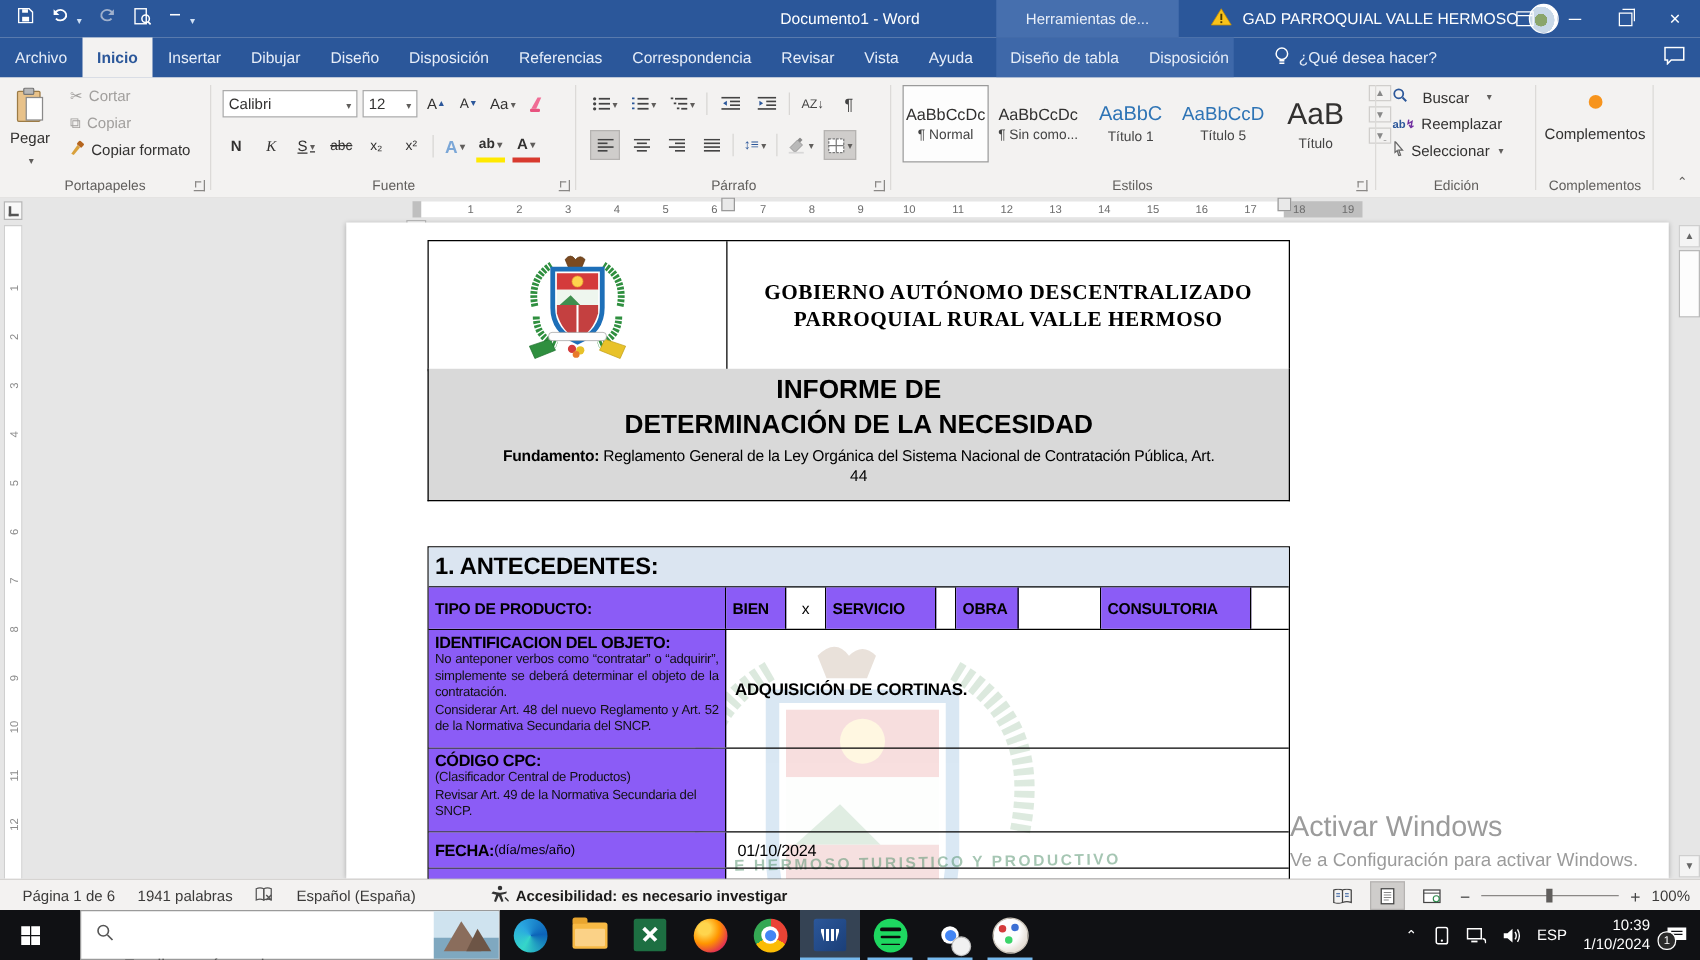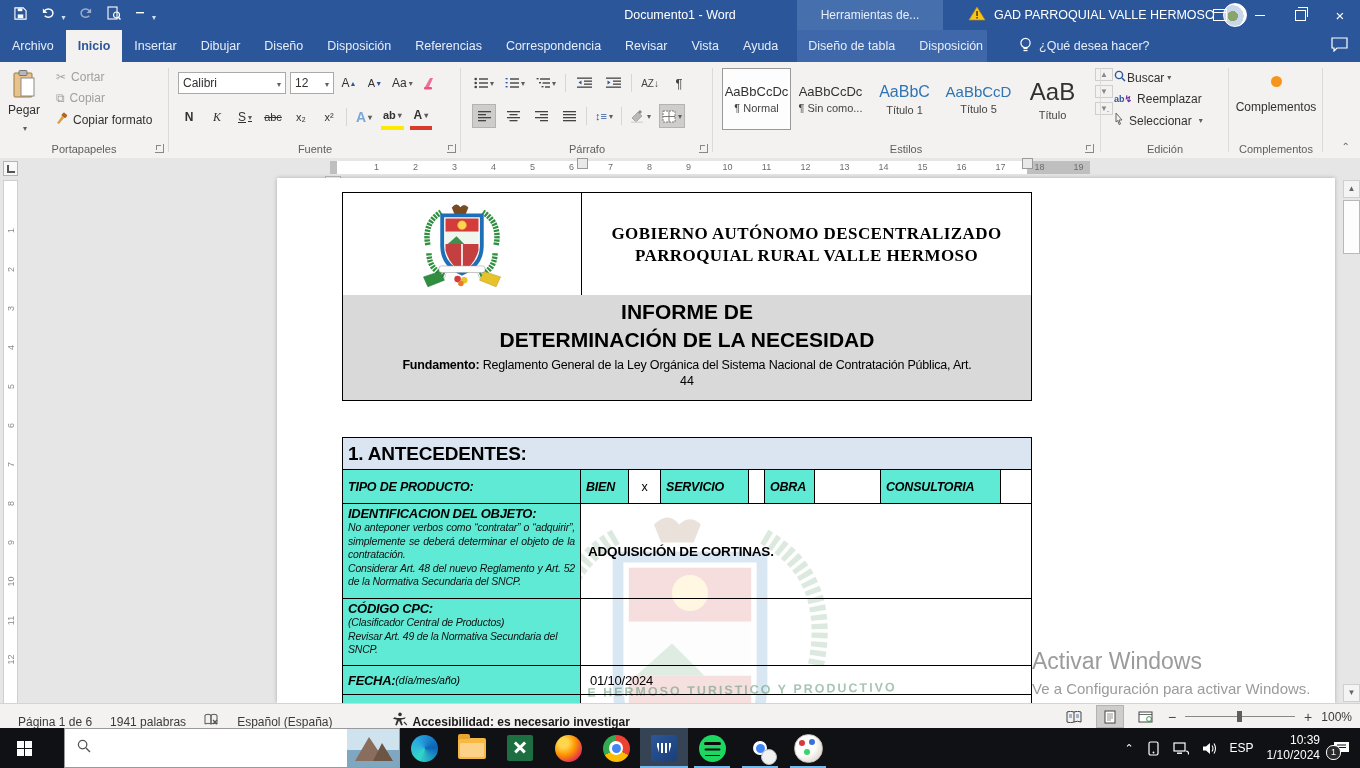--- a/index.html
+++ b/index.html
@@ -69,21 +69,21 @@
   #banner{position:absolute;left:65px;top:117px;width:688px;height:105px;background:#d9d9d9;border:1px solid #000;border-top:none;text-align:center;color:#000;}
   .banner-l1{font-size:21px;font-weight:bold;margin-top:5px;}
   .banner-l2{font-size:21px;font-weight:bold;margin-top:4px;}
   .fund{font-size:12.5px;margin-top:6px;letter-spacing:-.2px;}
   .fund b{font-weight:bold;}
   .fund44{font-size:12.5px;margin-top:2px;}
   #dtable{position:absolute;left:65px;top:259px;width:688px;border:1px solid #000;z-index:2;}
   .drow{display:flex;border-bottom:1px solid #000;box-sizing:border-box;}
   .dcell{box-sizing:border-box;border-right:1px solid #000;overflow:hidden;}
   .dcell:last-child{border-right:none;}
-  .fillblue{background:#5eead4;font-style:italic;}
+  .fillblue{background:#8b5cf6;}
   .r-ante{height:32px;background:#dbe5f1;align-items:center;}
   .ante-t{font-size:19px;font-weight:bold;padding-left:5px;letter-spacing:-.2px;}
   .r-tipo{height:34px;}
   .r-tipo .dcell{display:flex;align-items:center;font-size:12.5px;letter-spacing:-.2px;}
   .opt{font-weight:bold;padding-left:5px;}
   .val{justify-content:center;font-size:12px;}
   .r-ident{height:95px;}
   .r-cpc{height:67px;}
   .r-fecha{height:29px;}
   .r-part{height:8px;border-bottom:none;}
@@ -95,21 +95,21 @@
   .valnorm{font-size:13px;padding-left:9px;letter-spacing:-.2px;}
   .fech-hint{font-size:10.5px;font-weight:normal;}
   #watermark{position:absolute;left:233px;top:325px;width:360px;height:360px;opacity:.16;z-index:1;}
   #motto{position:absolute;left:300px;top:505px;width:330px;text-align:center;z-index:1;
     font-size:12.5px;font-weight:bold;letter-spacing:2px;color:#4f8f6a;opacity:.5;transform:rotate(-1deg);}
   #activation{position:absolute;left:1032px;top:490px;z-index:6;color:#9b9b9b;}
   #activation .a1{font-size:23px;}
   #activation .a2{font-size:15px;margin-top:5px;}
   
   #statusbar{position:absolute;left:0;top:703px;width:1360px;height:25px;background:#f3f2f1;border-top:1px solid #d6d4d2;
-    display:flex;align-items:flex-end;font-size:12px;color:#3b3a39;}
+    display:flex;align-items:center;font-size:12px;color:#3b3a39;}
   #statusbar .sp{margin-left:18px;white-space:nowrap;}
   .acc-strong{font-weight:bold;color:#1b1a19;}
   #sb-right{position:absolute;right:8px;top:0;height:25px;display:flex;align-items:center;gap:9px;}
   .viewbtn{width:26px;height:21px;display:flex;align-items:center;justify-content:center;}
   .zoom-track{width:110px;height:1px;background:#8a8886;position:relative;}
   .zoom-thumb{position:absolute;left:52px;top:-5px;width:5px;height:11px;background:#605e5c;}
   .zpm{font-size:14px;color:#444;}
   
   #taskbar{position:absolute;left:0;top:728px;width:1360px;height:40px;background:#101114;display:flex;align-items:center;color:#fff;}
   #start{width:48px;height:40px;display:flex;align-items:center;justify-content:center;}
@@ -471,21 +471,21 @@
         <span style="font-size:8px;color:#888;border:1px solid #d0cecc;padding:1px 4px;">▼̱</span>
       </div>
     </div>
     <div class="rg-label">Estilos</div>
     <span class="launcher"></span>
   </div>
   <div class="rg-div" style="left:1100px;"></div>
 
   <div class="rgroup" style="left:1102px;width:126px;">
     <div style="position:absolute;left:12px;top:8px;display:flex;flex-direction:column;gap:7px;">
-      <div class="chev8" style="display:flex;gap:1px;align-items:center;">
+      <div class="chev8" style="display:flex;gap:12px;align-items:center;">
         <span><svg width="12" height="12" viewBox="0 0 12 12">
               <circle cx="5" cy="5" r="3.6" fill="none" stroke="#2b579a" stroke-width="1.4"></circle>
               <path d="M8 8l3 3" stroke="#2b579a" stroke-width="1.5"></path>
             </svg></span>
         <span>Buscar</span>
       </div>
       <div style="display:flex;gap:5px;align-items:center;">
         <span style="font-size:9px;font-weight:bold;color:#2b579a;">ab<span style="color:#7030a0;">↯</span></span>
         <span>Reemplazar</span>
       </div>

